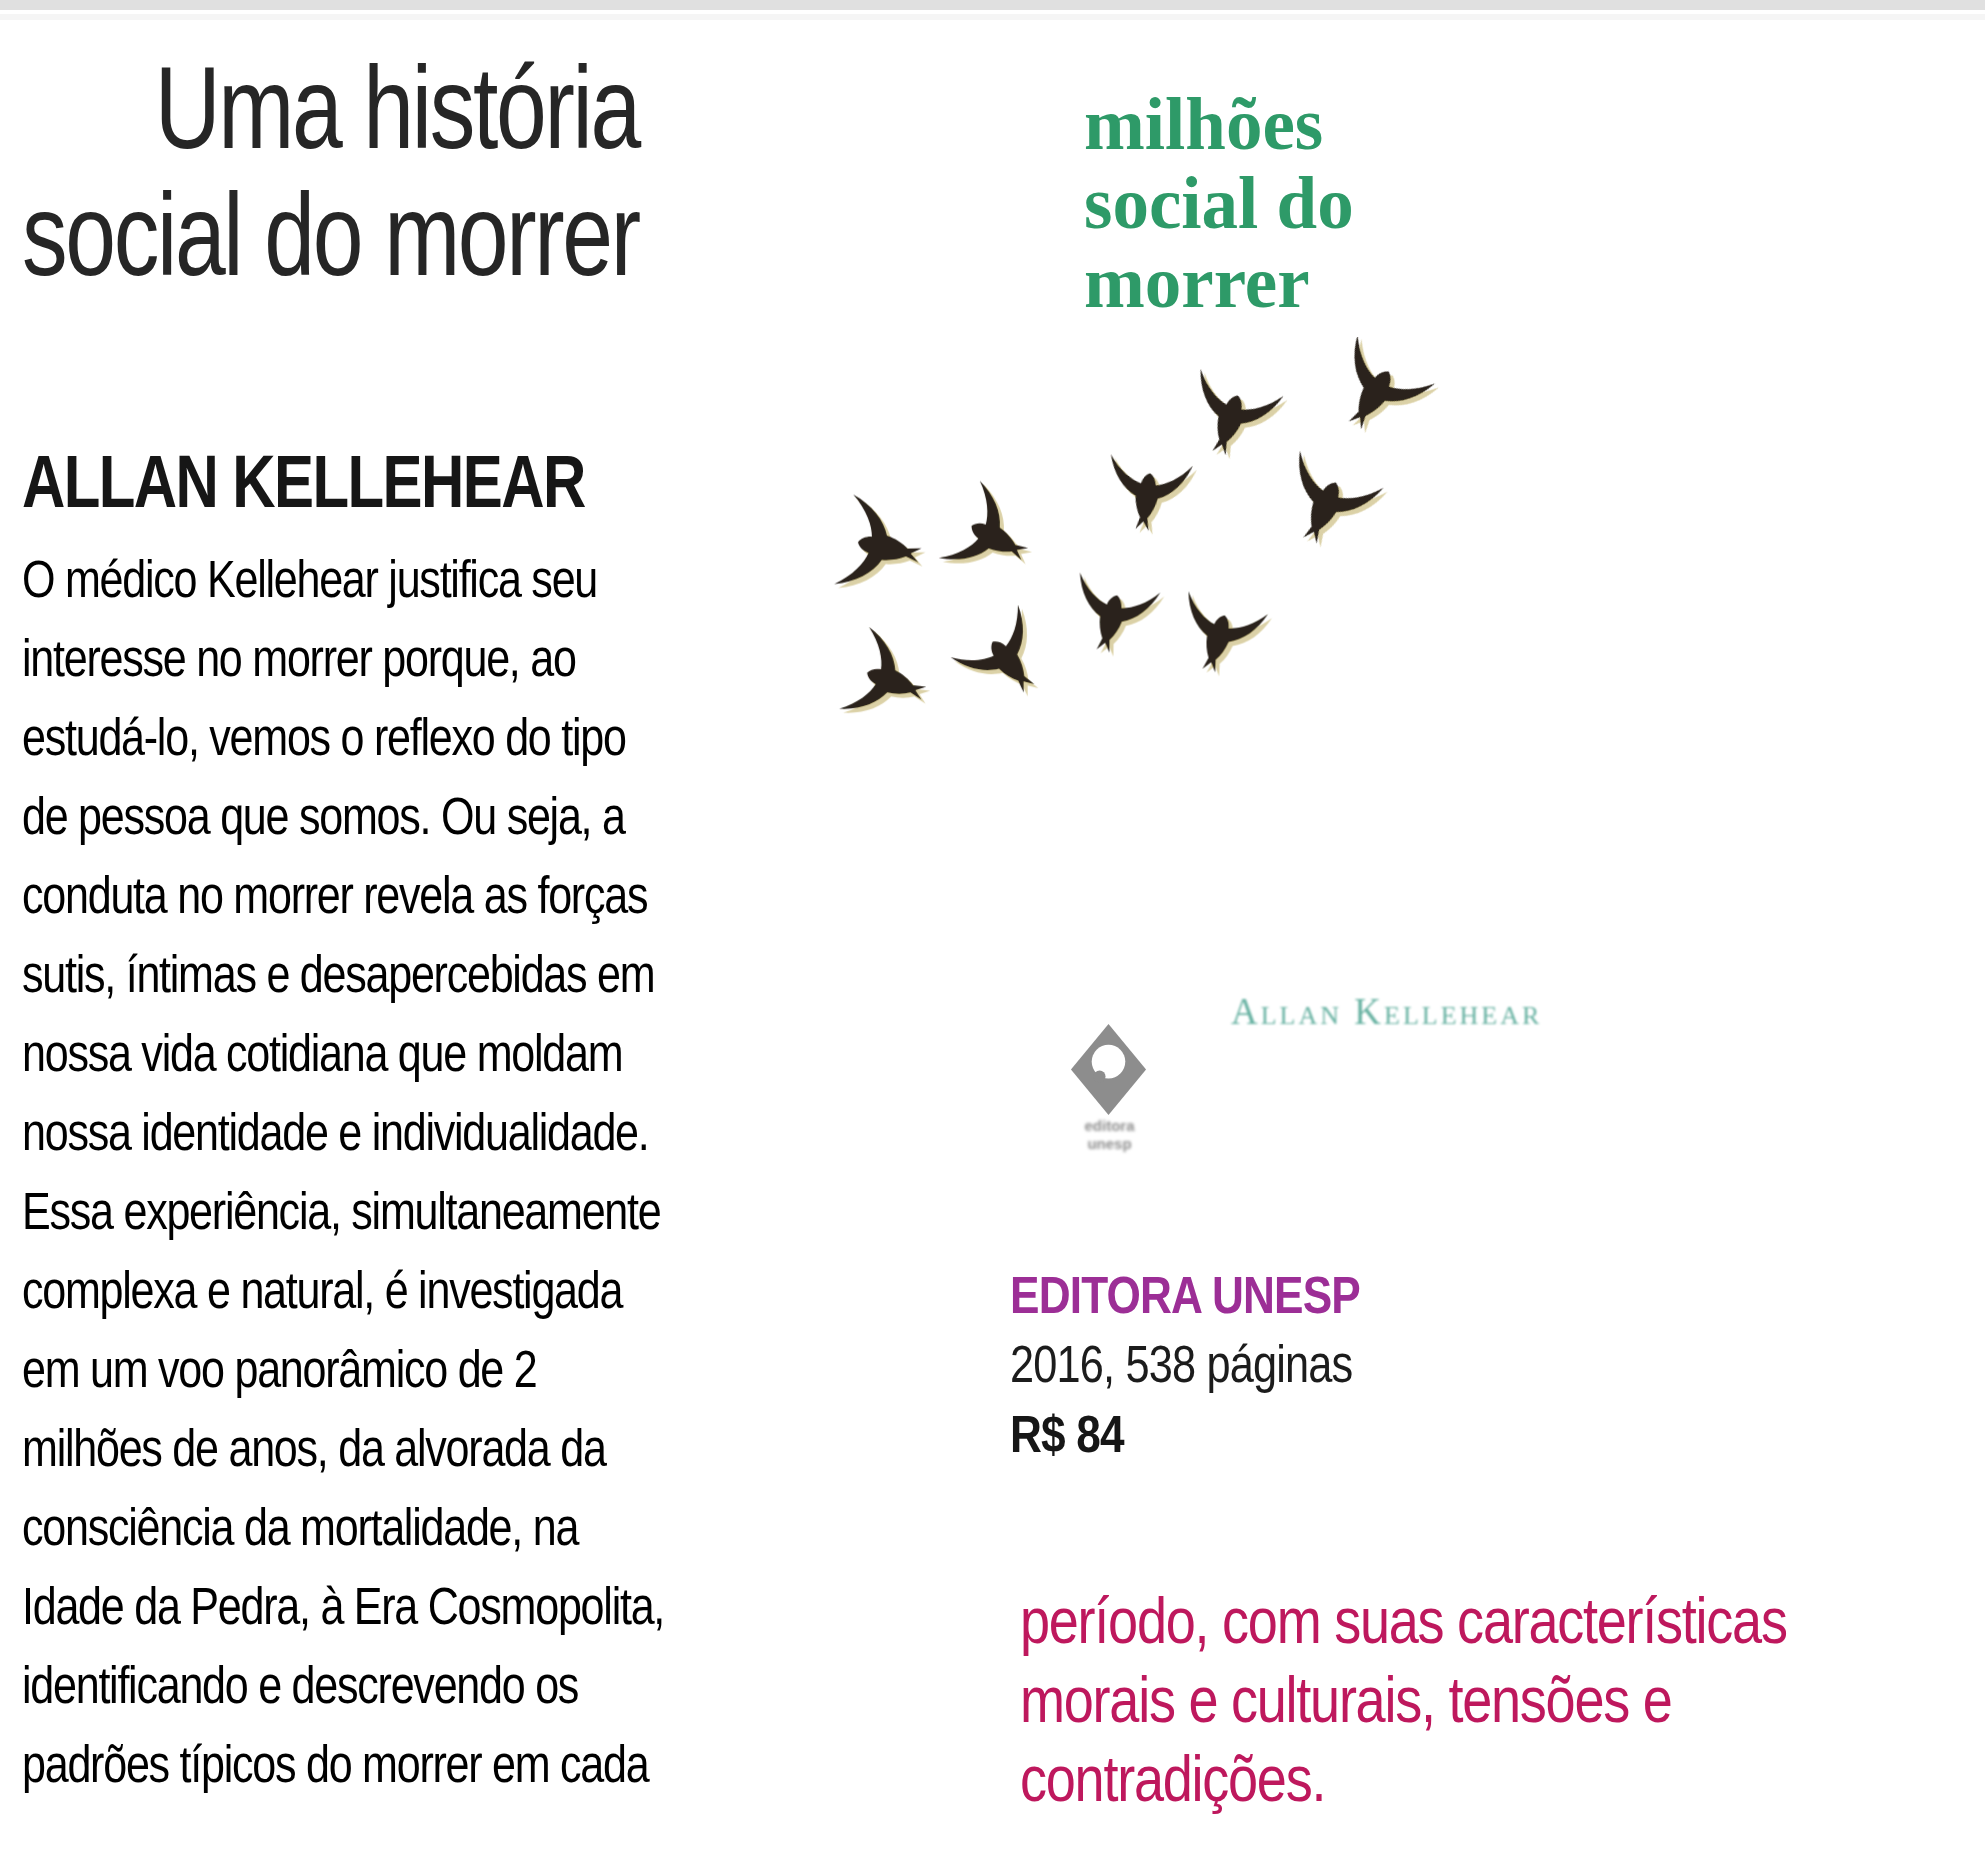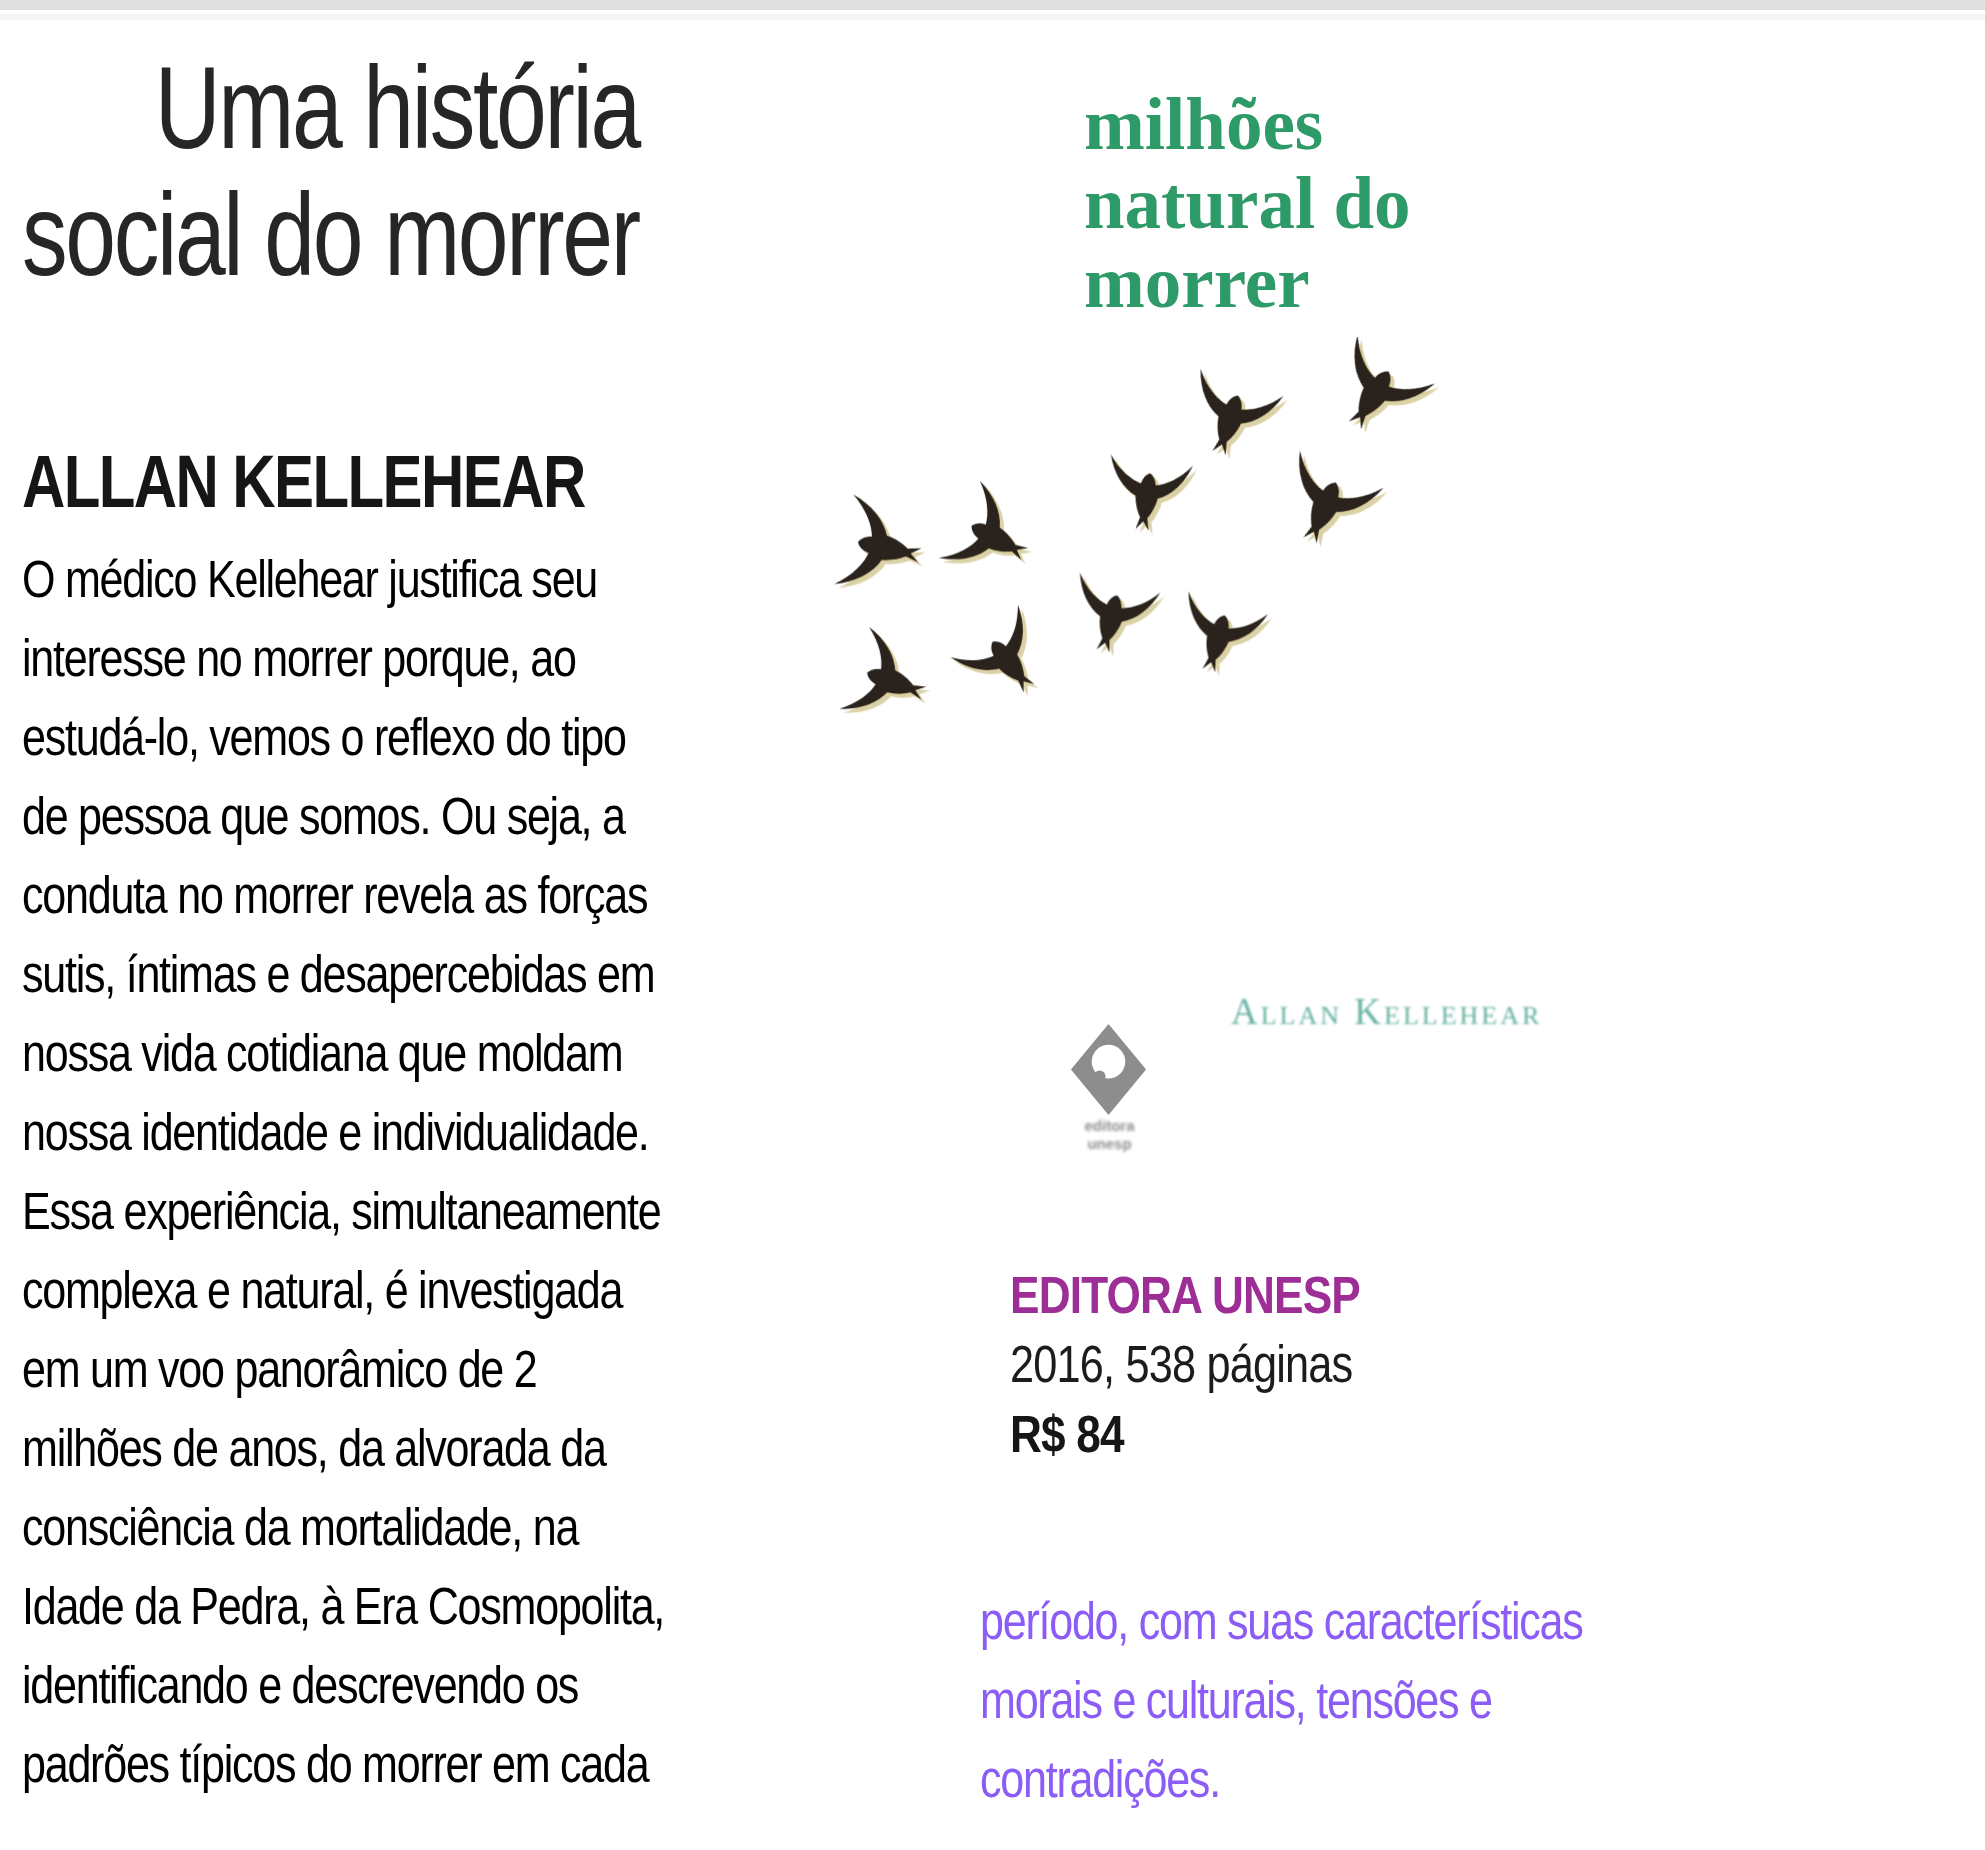--- a/index.html
+++ b/index.html
@@ -74,22 +74,22 @@
     position:absolute;left:1010px;top:1335px;
     font-size:51px;letter-spacing:-1px;color:#1c1c1c;white-space:nowrap;
     transform:scaleX(0.85);transform-origin:0 0;
   }
   .pub-price{
     position:absolute;left:1010px;top:1404px;
     font-size:52px;font-weight:700;letter-spacing:-1px;color:#161616;white-space:nowrap;
     transform:scaleX(0.85);transform-origin:0 0;
   }
   .continuation{
-    position:absolute;left:980px;top:1582px;
-    font-size:51px;color:#8b5cf6;letter-spacing:-1.5px;
+    position:absolute;left:1020px;top:1582px;
+    font-size:64px;color:#be185d;letter-spacing:-1.5px;
   }
   .continuation .bline{
     height:79px;line-height:79px;white-space:nowrap;
     transform:scaleX(0.845);transform-origin:0 50%;
   }
 </style>
 </head>
 <body>
 
 <div id="page">
@@ -118,21 +118,21 @@
     <div class="bline">em um voo panorâmico de 2</div>
     <div class="bline">milhões de anos, da alvorada da</div>
     <div class="bline">consciência da mortalidade, na</div>
     <div class="bline">Idade da Pedra, à Era Cosmopolita,</div>
     <div class="bline">identificando e descrevendo os</div>
     <div class="bline">padrões típicos do morrer em cada</div>
   </div>
 
   <div class="cover-title">
     <div class="cline">milhões</div>
-    <div class="cline">natural do</div>
+    <div class="cline">social do</div>
     <div class="cline">morrer</div>
   </div>
 
   <svg class="birds" width="693" height="673" viewBox="0 0 700 680">
     <defs>
       <path id="bird" fill="#2b241c" d="M60 34
            C64 36 67 40 68 46
            C78 44 92 36 104 20
            C98 40 86 54 72 60
            C71 68 68 76 64 82

